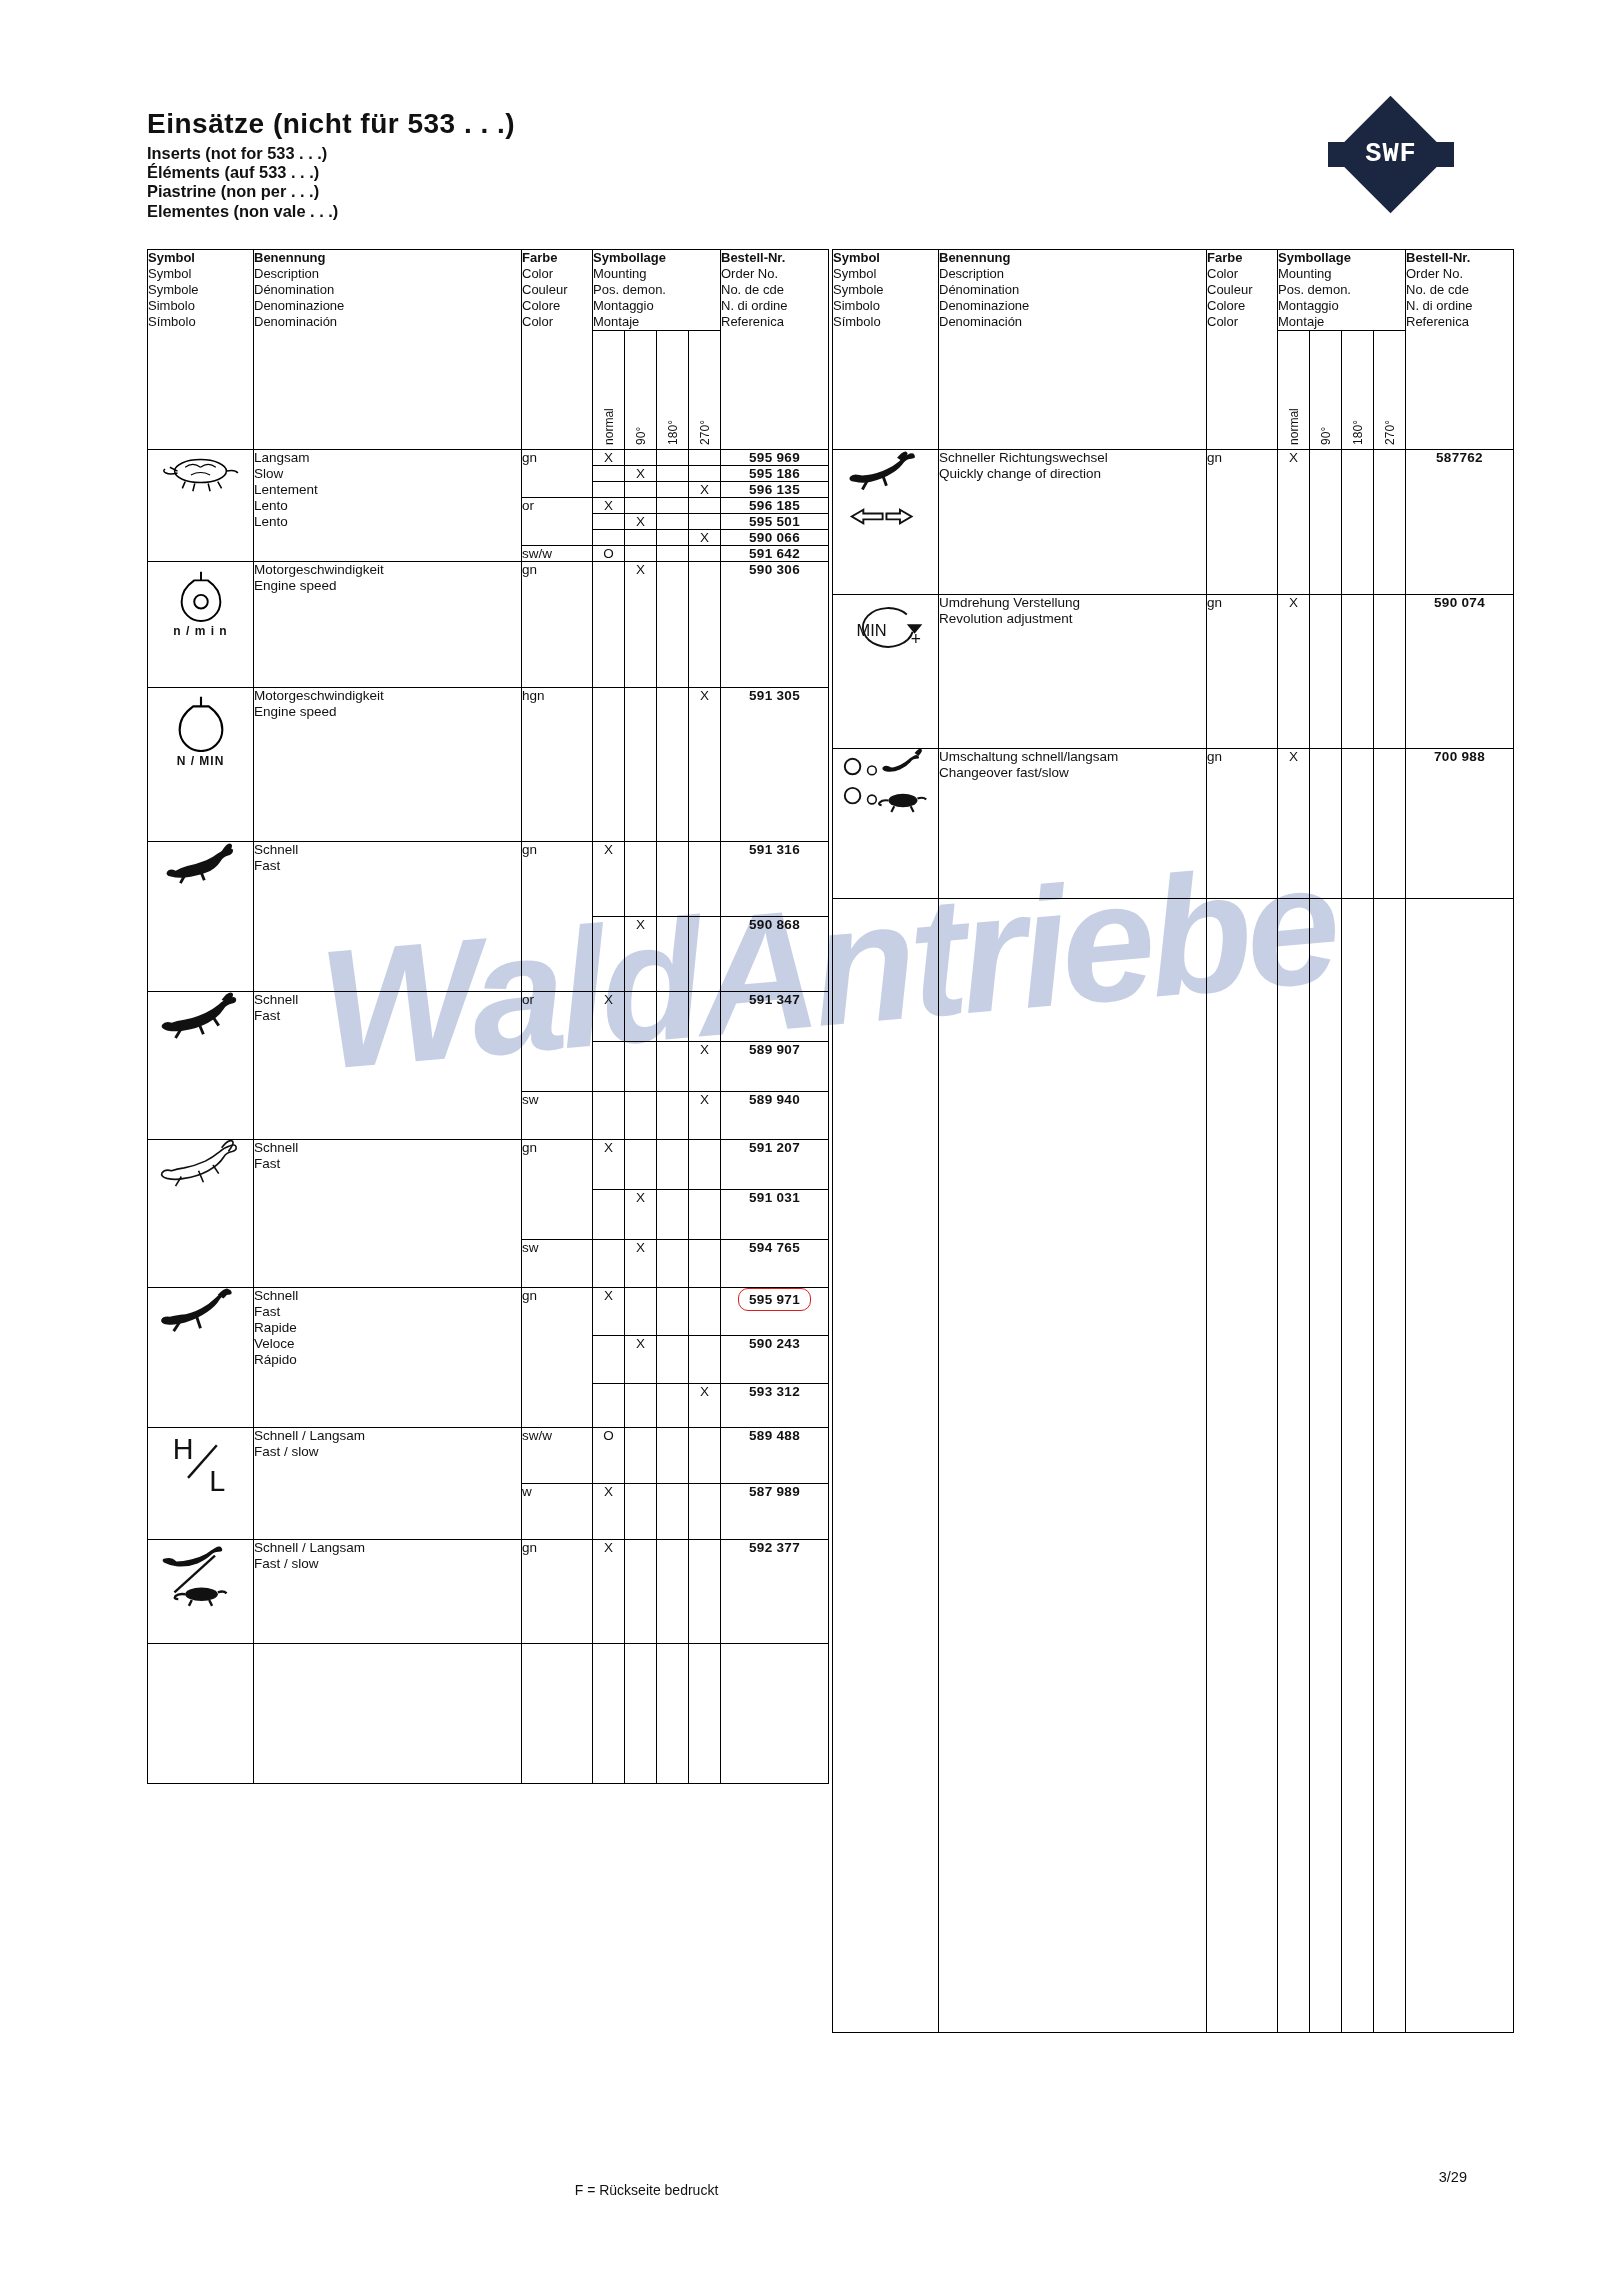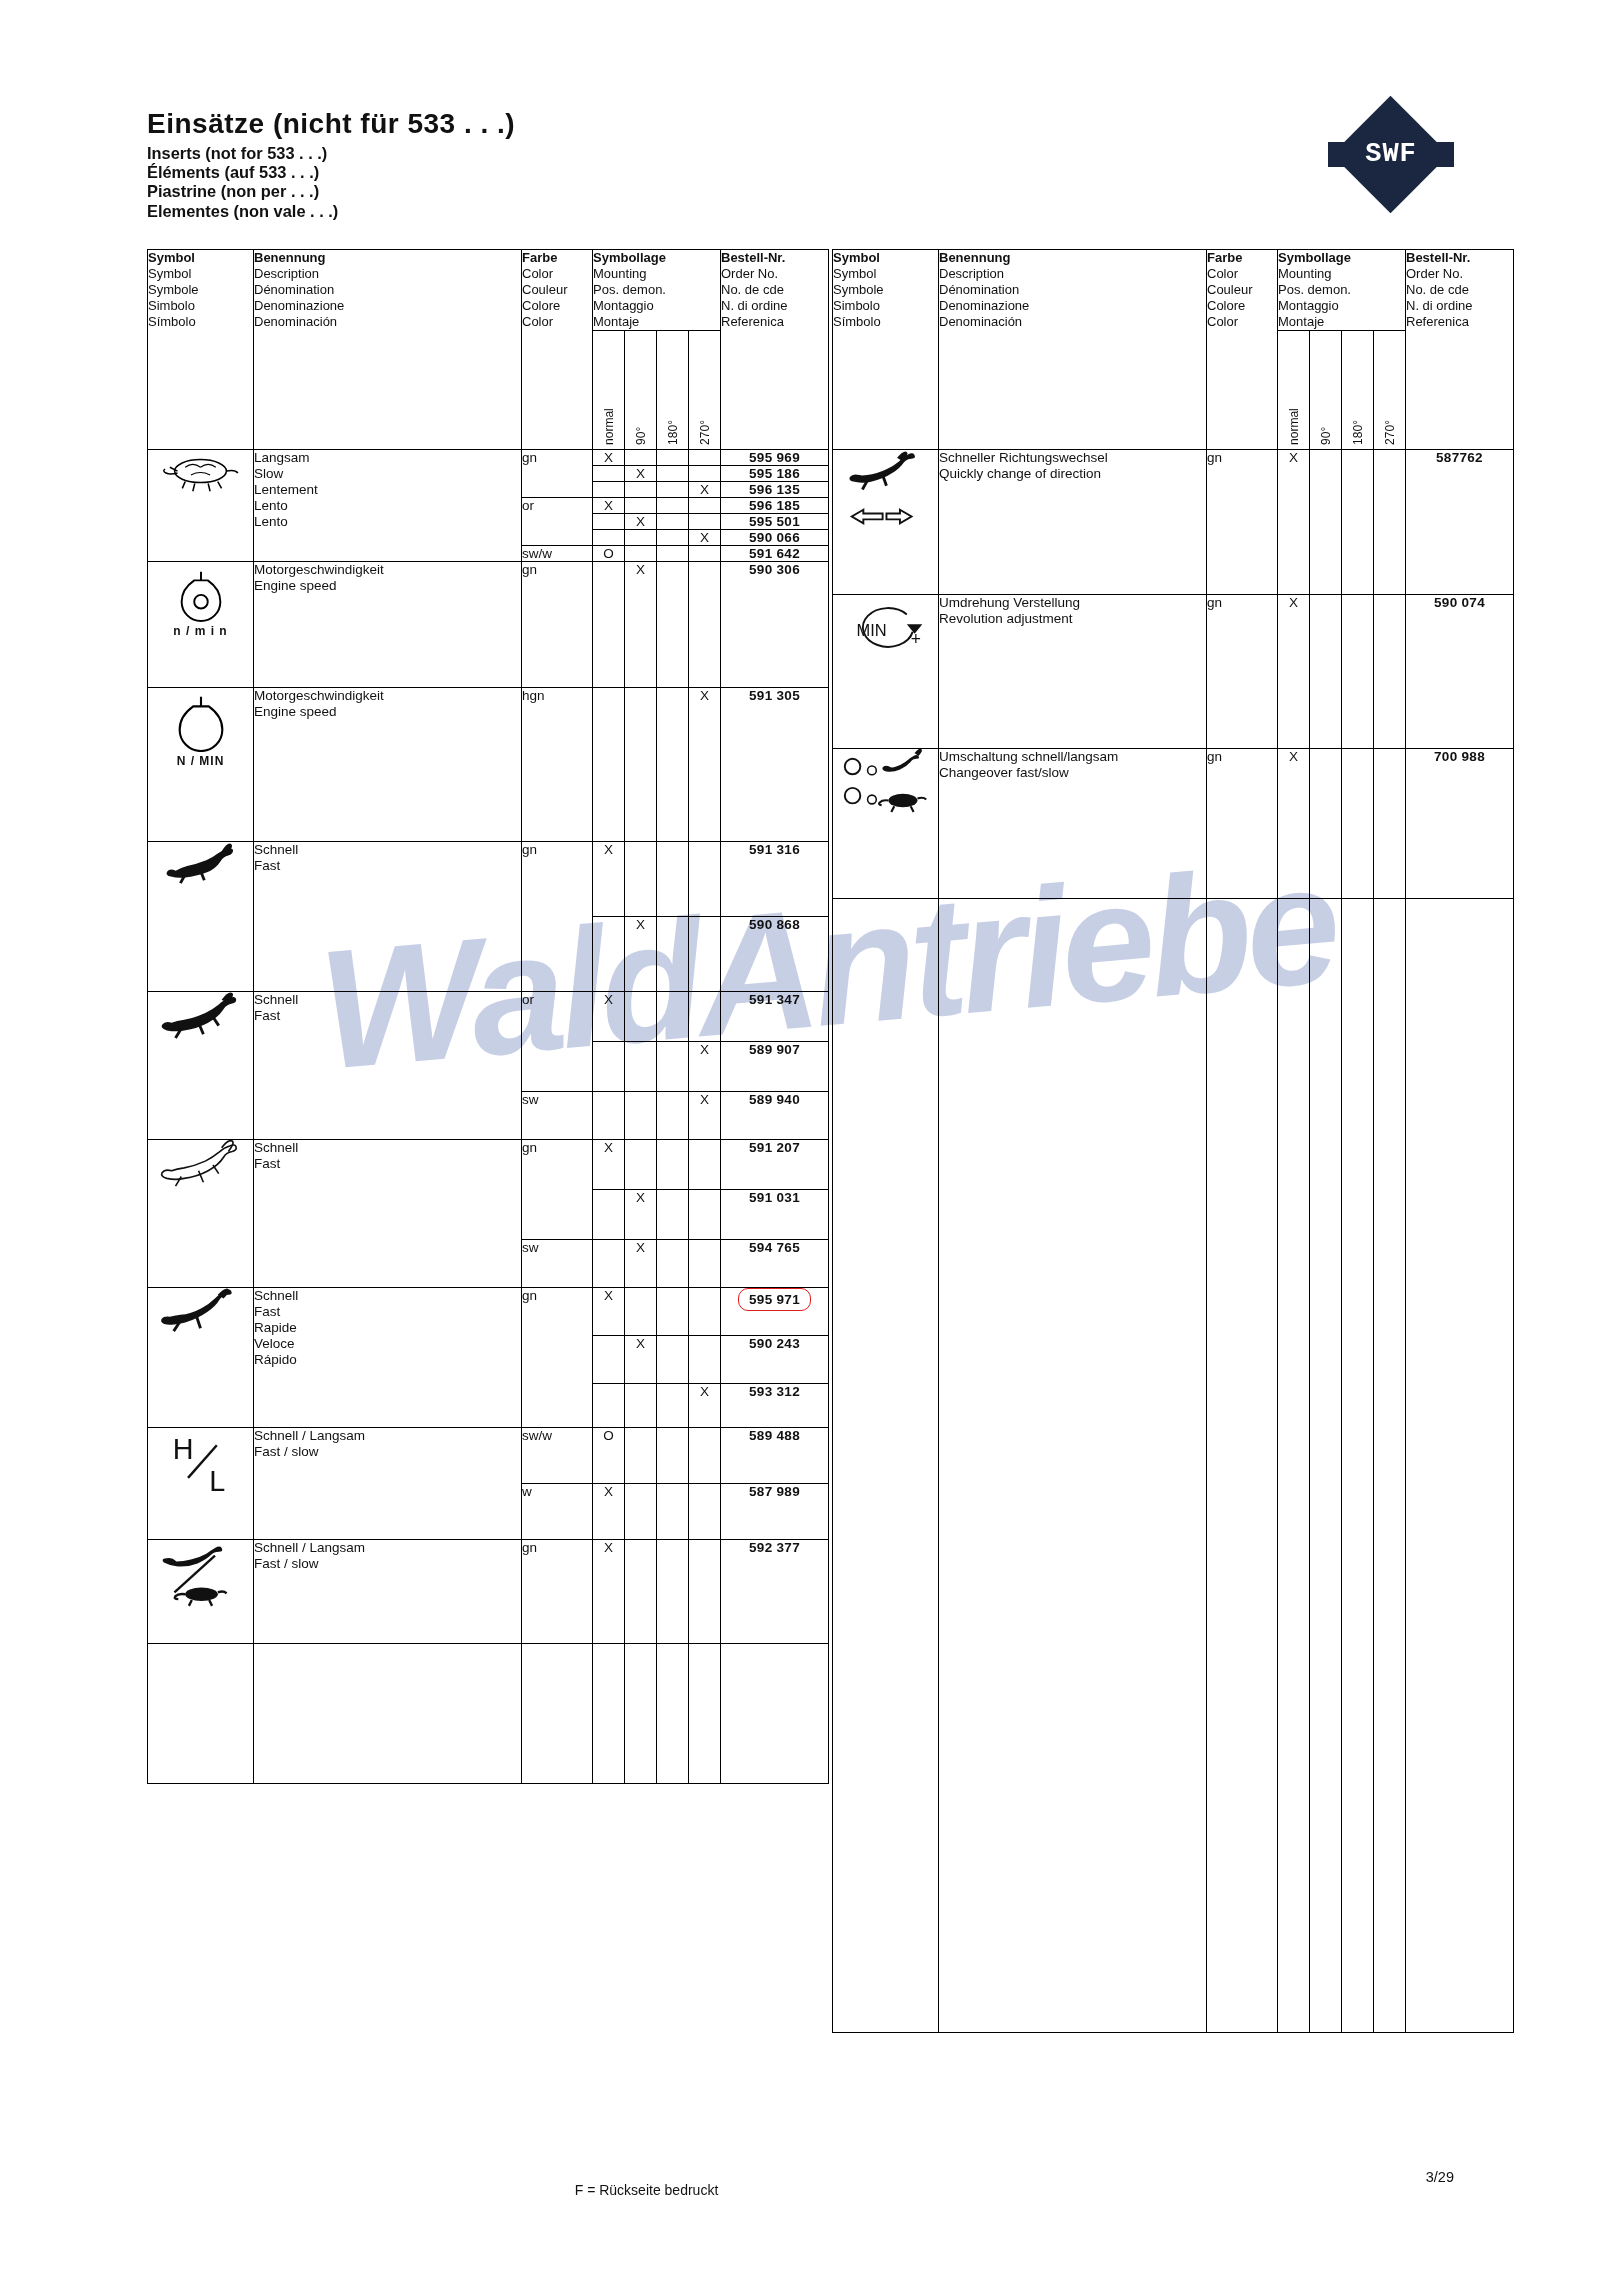--- a/index.html
+++ b/index.html
@@ -105,21 +105,21 @@
   .sym-cell { text-align:center; vertical-align:middle; }
   .sym-cell svg { display:block; margin:0 auto; }
   .sym-label { font-size:12px; font-weight:bold; letter-spacing:1px; margin-top:1.9px;}
 
   
   .footer {
     position:absolute; left:4px; top:2145px; width:1285px;
     text-align:center; font-size:14px; line-height:19.3px;margin-top:36px;
   }
   .pageno {
-    position:absolute; right:153px; top:2169px; font-size:14.5px;
+    position:absolute; right:140px; top:2169px; font-size:14.5px;
   }
   .footer-line { display:block; }
 </style>
 </head>
 <body>
 
 <div class="page">
 
   <div class="title-block">
     <div class="title-main">Einsätze (nicht für 533 . . .)</div>

